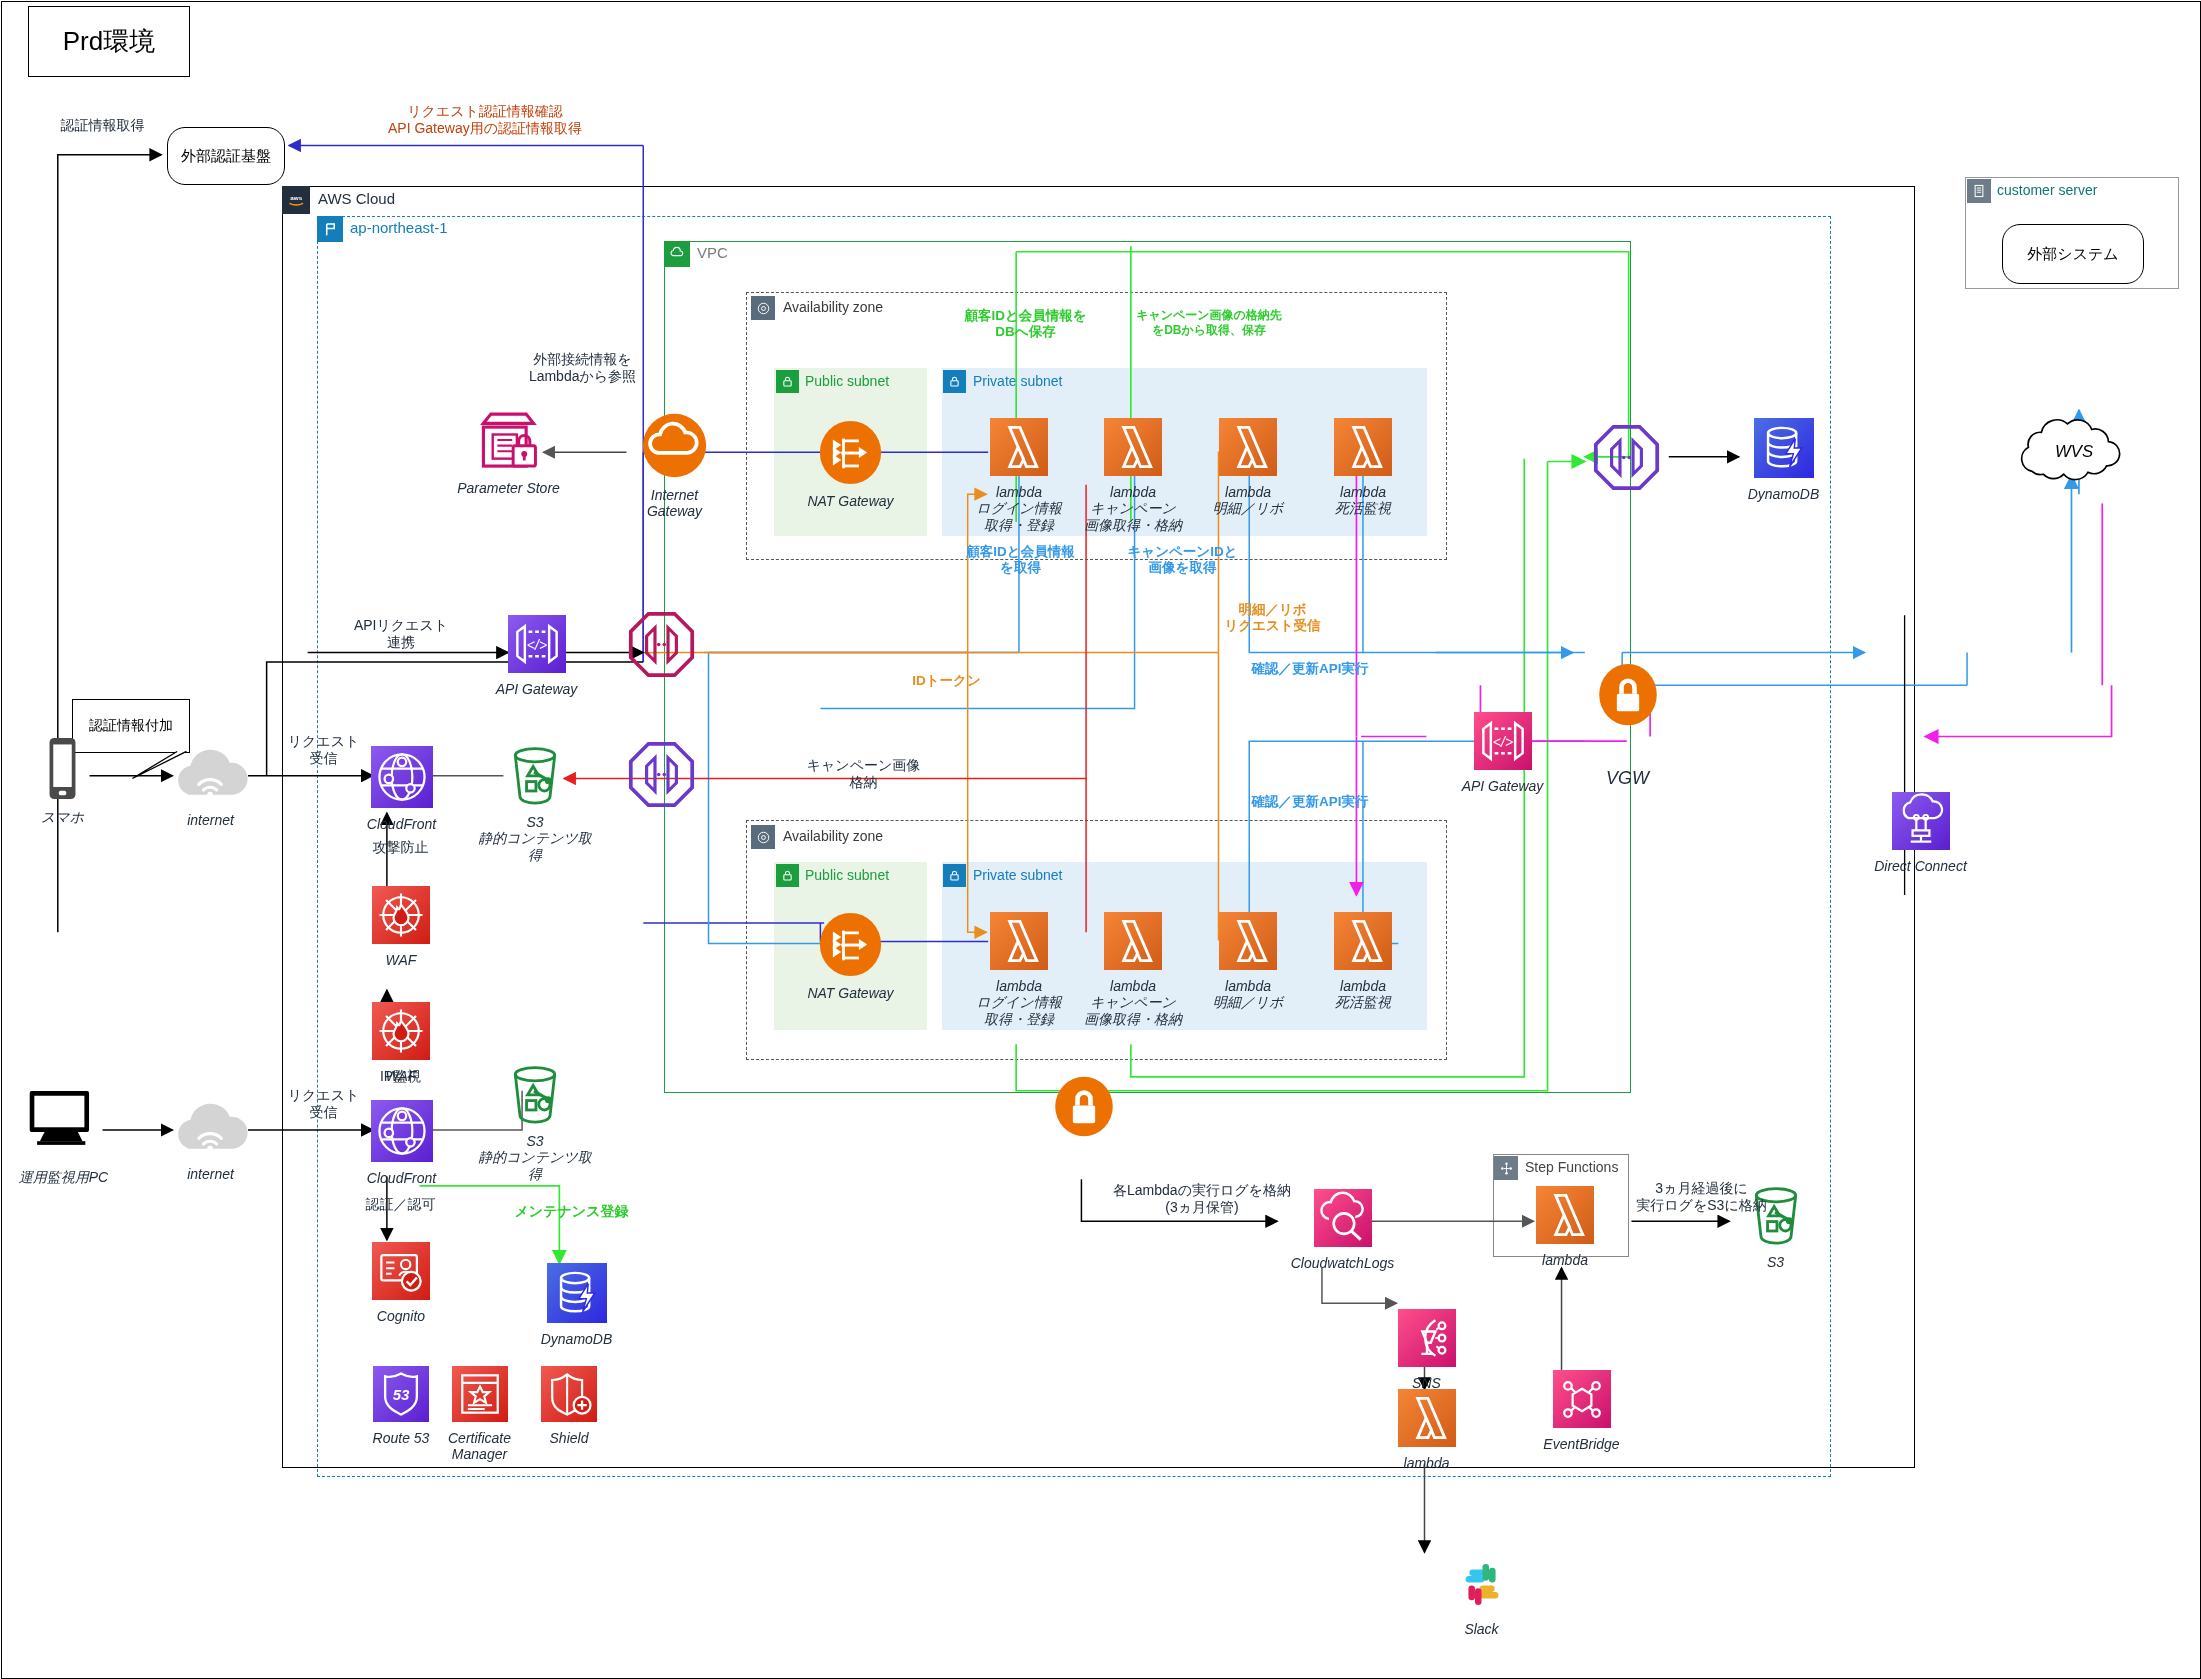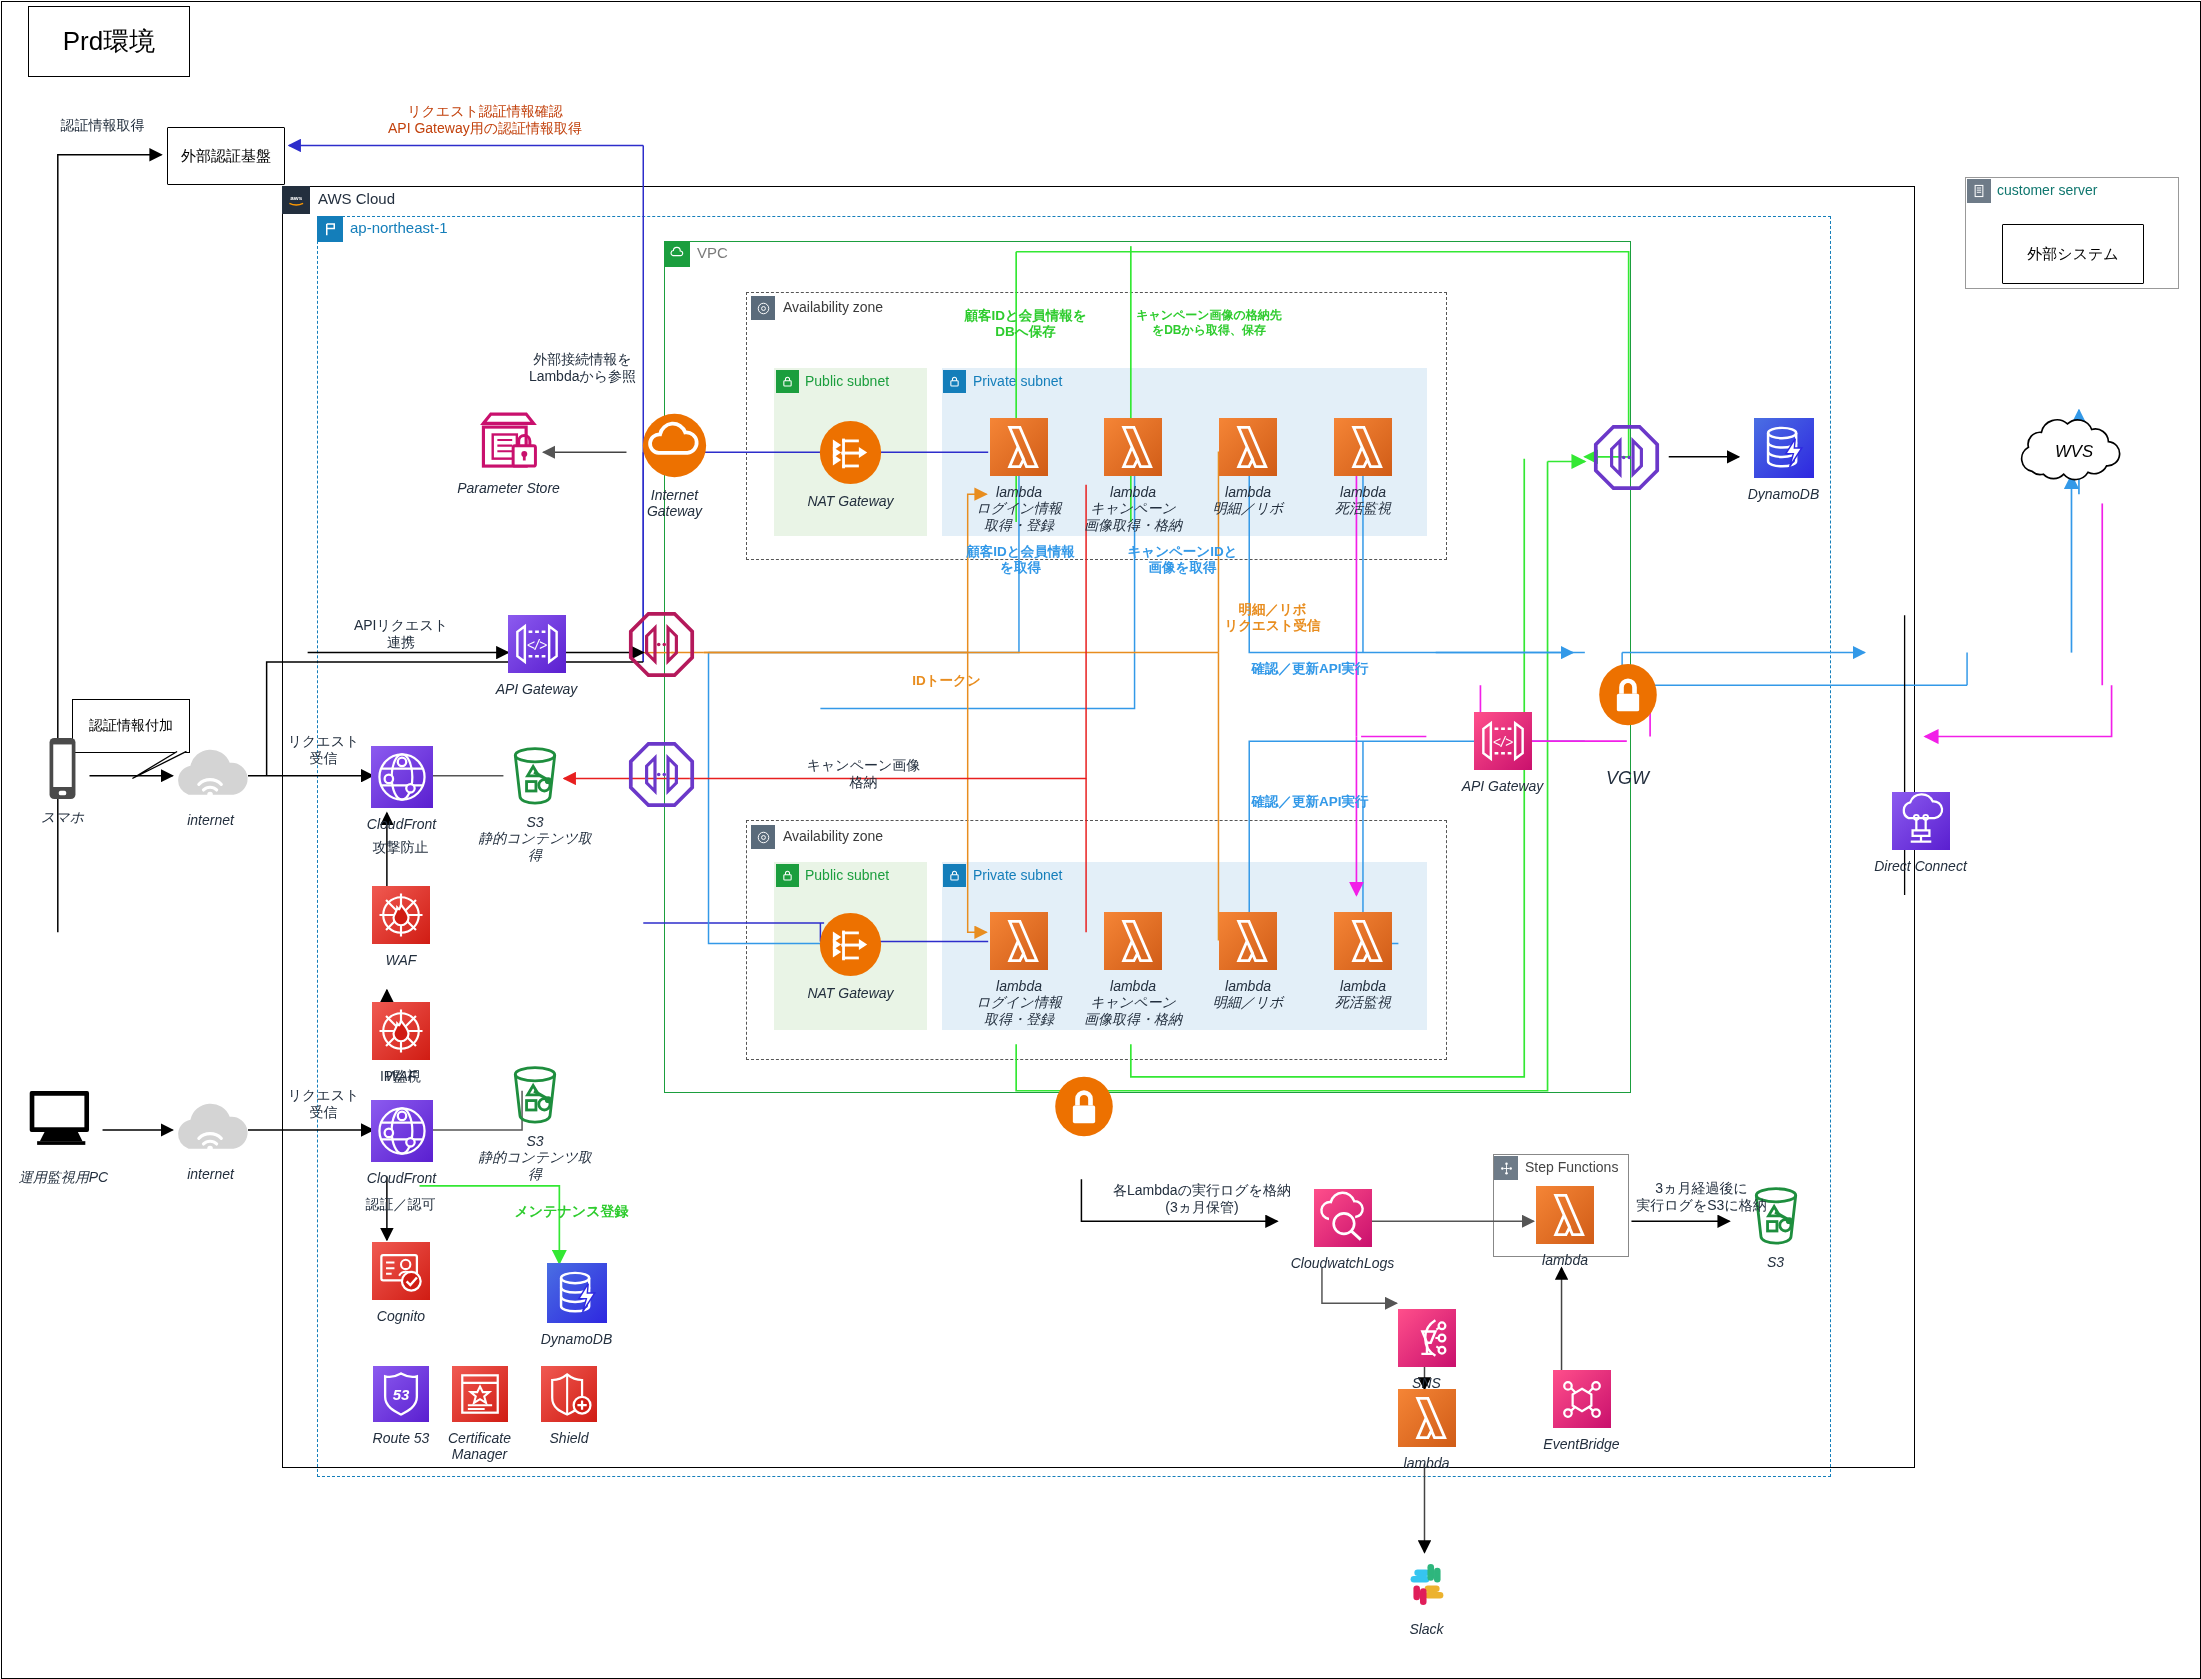--- a/index.html
+++ b/index.html
@@ -8,21 +8,21 @@
   #canvas{position:relative;width:2202px;height:1680px;background:#fff;overflow:hidden;}
   .box{position:absolute;box-sizing:border-box;}
   .lbl{position:absolute;box-sizing:border-box;text-align:center;line-height:1.22;white-space:pre-line;color:#232f3e;}
   .node{position:absolute;box-sizing:border-box;display:flex;flex-direction:column;align-items:center;font-style:italic;}
   .node .ico{display:block;}
   .node .cap{margin-top:4.7px;font-size:14px;text-align:center;line-height:1.2;white-space:pre-line;color:#232f3e;}
   .grp-title{position:absolute;display:flex;align-items:center;gap:5.6px;font-size:15px;}
   .grp-ico{width:20.5px;height:20.5px;display:flex;align-items:center;justify-content:center;box-sizing:border-box;}
   svg.ovl{position:absolute;left:0;top:0;width:2202px;height:1680px;overflow:visible;pointer-events:none;}
   .titlebox{position:absolute;border:1.5px solid #000;background:#fff;display:flex;align-items:center;justify-content:center;font-size:26px;color:#000;}
-  .roundbox{position:absolute;border:1.5px solid #000;border-radius:1px;background:#fff;display:flex;align-items:center;justify-content:center;font-size:15px;color:#000;text-align:center;}
+  .roundbox{position:absolute;border:1.5px solid #000;border-radius:18px;background:#fff;display:flex;align-items:center;justify-content:center;font-size:15px;color:#000;text-align:center;}
   .callout{position:absolute;border:1.3px solid #000;background:#fff;display:flex;align-items:center;justify-content:center;font-size:15px;color:#000;}
 </style>
 </head>
 <body>
 
 <div id="canvas">
 
   <div class="titlebox" style="left:28px;top:5.6px;width:160px;height:69px;">Prd環境</div>
 
   <div class="box" style="left:0.9px;top:0.9px;width:2200px;height:1678px;border:1.5px solid #000;"></div>
@@ -890,21 +890,21 @@
             <circle cx="46" cy="17" r="4"></circle>
         <circle cx="16" cy="46" r="4"></circle>
             <circle cx="46" cy="46" r="4"></circle>
         <path d="M19 19 l5 5 M43 19 l-5 5 M19 44 l5 -5 M43 44 l-5 -5"></path>
           </g>
         </svg>
     </span>
     <span class="cap">EventBridge</span>
   </div>
 
-  <div class="node" style="left:1389px;top:1555px;width:75px;">
+  <div class="node" style="left:1444px;top:1555px;width:75px;">
     <span class="ico">
       <svg width="58" height="58" viewBox="0 0 62 62">
         <g stroke-linecap="round" stroke-width="7" fill="none">
           <path d="M21 19 h9" stroke="#36C5F0"></path>
             <path d="M17 26 h13" stroke="#36C5F0"></path>
           <path d="M35 13 v11" stroke="#2EB67D"></path>
             <path d="M42 17 v9" stroke="#2EB67D"></path>
           <path d="M41 36 h-9" stroke="#ECB22E"></path>
             <path d="M45 43 h-13" stroke="#ECB22E"></path>
           <path d="M27 50 v-11" stroke="#E01E5A"></path>

